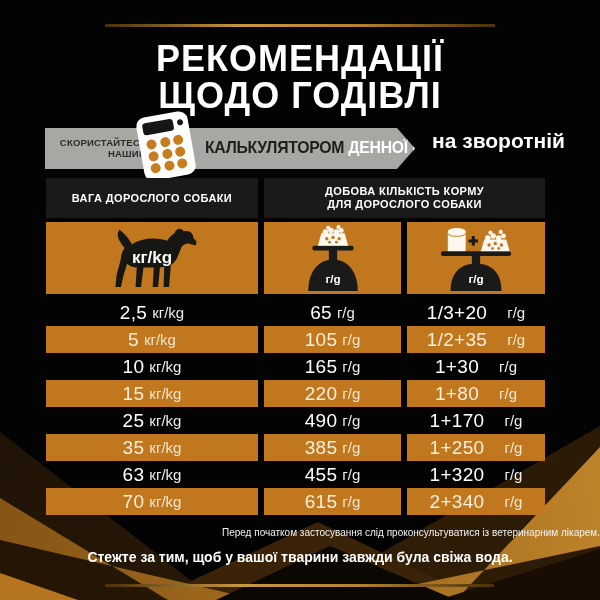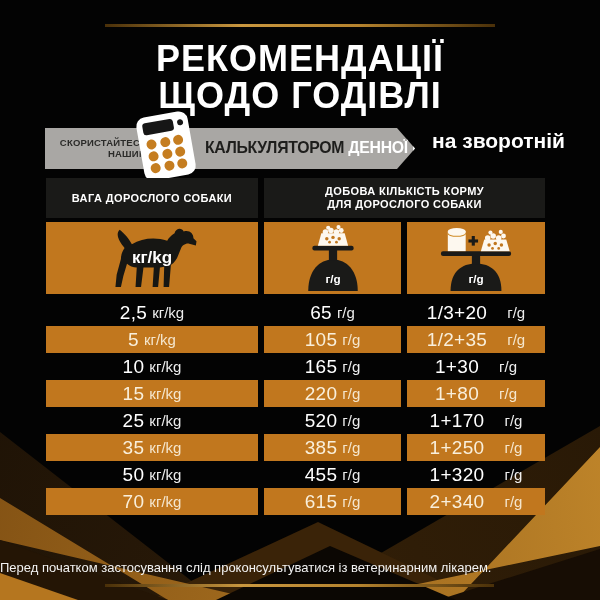--- a/index.html
+++ b/index.html
@@ -57,21 +57,21 @@
         font-size:17px;font-weight:700;}
   
   .rows{position:absolute;left:46px;top:299px;width:499px;}
   .trow{display:flex;gap:6px;height:27px;margin-bottom:0;}
   .cell{display:flex;align-items:center;justify-content:center;gap:5px;color:#fff;}
   .c1{width:212px;} .c2{width:137px;} .c3{width:138px;gap:20px;}
   .trow:nth-child(even) .cell{background:#c1771e;color:#f9efdb;}
   .val{font-size:19px;font-weight:400;letter-spacing:.3px;}
   .unit{font-size:15px;opacity:.93;}
   
-  .foot1{position:absolute;left:0;top:527px;width:600px;text-align:left;color:#f2f2f2;font-size:13px;margin-top:33px;}
+  .foot1{position:absolute;left:0;top:527px;width:600px;text-align:right;color:#f2f2f2;font-size:10px;}
   .foot2{position:absolute;left:0;top:549px;width:600px;text-align:center;color:#fff;font-size:14px;font-weight:700;}
   svg text{font-family:"Liberation Sans", sans-serif;}
 </style>
 </head>
 <body>
 
 <div class="stage">
 
   <div class="bg">
     <div class="bgL1"></div>
@@ -242,21 +242,21 @@
           <span class="val">1+80</span>
           <span class="unit">г/g</span>
         </div>
     </div>
     <div class="trow">
       <div class="cell c1">
           <span class="val">25</span>
           <span class="unit">кг/kg</span>
         </div>
       <div class="cell c2">
-          <span class="val">520</span>
+          <span class="val">490</span>
           <span class="unit">г/g</span>
         </div>
       <div class="cell c3">
           <span class="val">1+170</span>
           <span class="unit">г/g</span>
         </div>
     </div>
     <div class="trow">
       <div class="cell c1">
           <span class="val">35</span>
@@ -266,21 +266,21 @@
           <span class="val">385</span>
           <span class="unit">г/g</span>
         </div>
       <div class="cell c3">
           <span class="val">1+250</span>
           <span class="unit">г/g</span>
         </div>
     </div>
     <div class="trow">
       <div class="cell c1">
-          <span class="val">50</span>
+          <span class="val">63</span>
           <span class="unit">кг/kg</span>
         </div>
       <div class="cell c2">
           <span class="val">455</span>
           <span class="unit">г/g</span>
         </div>
       <div class="cell c3">
           <span class="val">1+320</span>
           <span class="unit">г/g</span>
         </div>
@@ -295,15 +295,16 @@
           <span class="unit">г/g</span>
         </div>
       <div class="cell c3">
           <span class="val">2+340</span>
           <span class="unit">г/g</span>
         </div>
     </div>
   </div>
 
   <div class="foot1">Перед початком застосування слід проконсультуватися із ветеринарним лікарем.</div>
+  <div class="foot2">Стежте за тим, щоб у вашої тварини завжди була свіжа вода.</div>
 
   <div class="goldline gl-bottom"></div>
 </div>
 
 </body></html>

